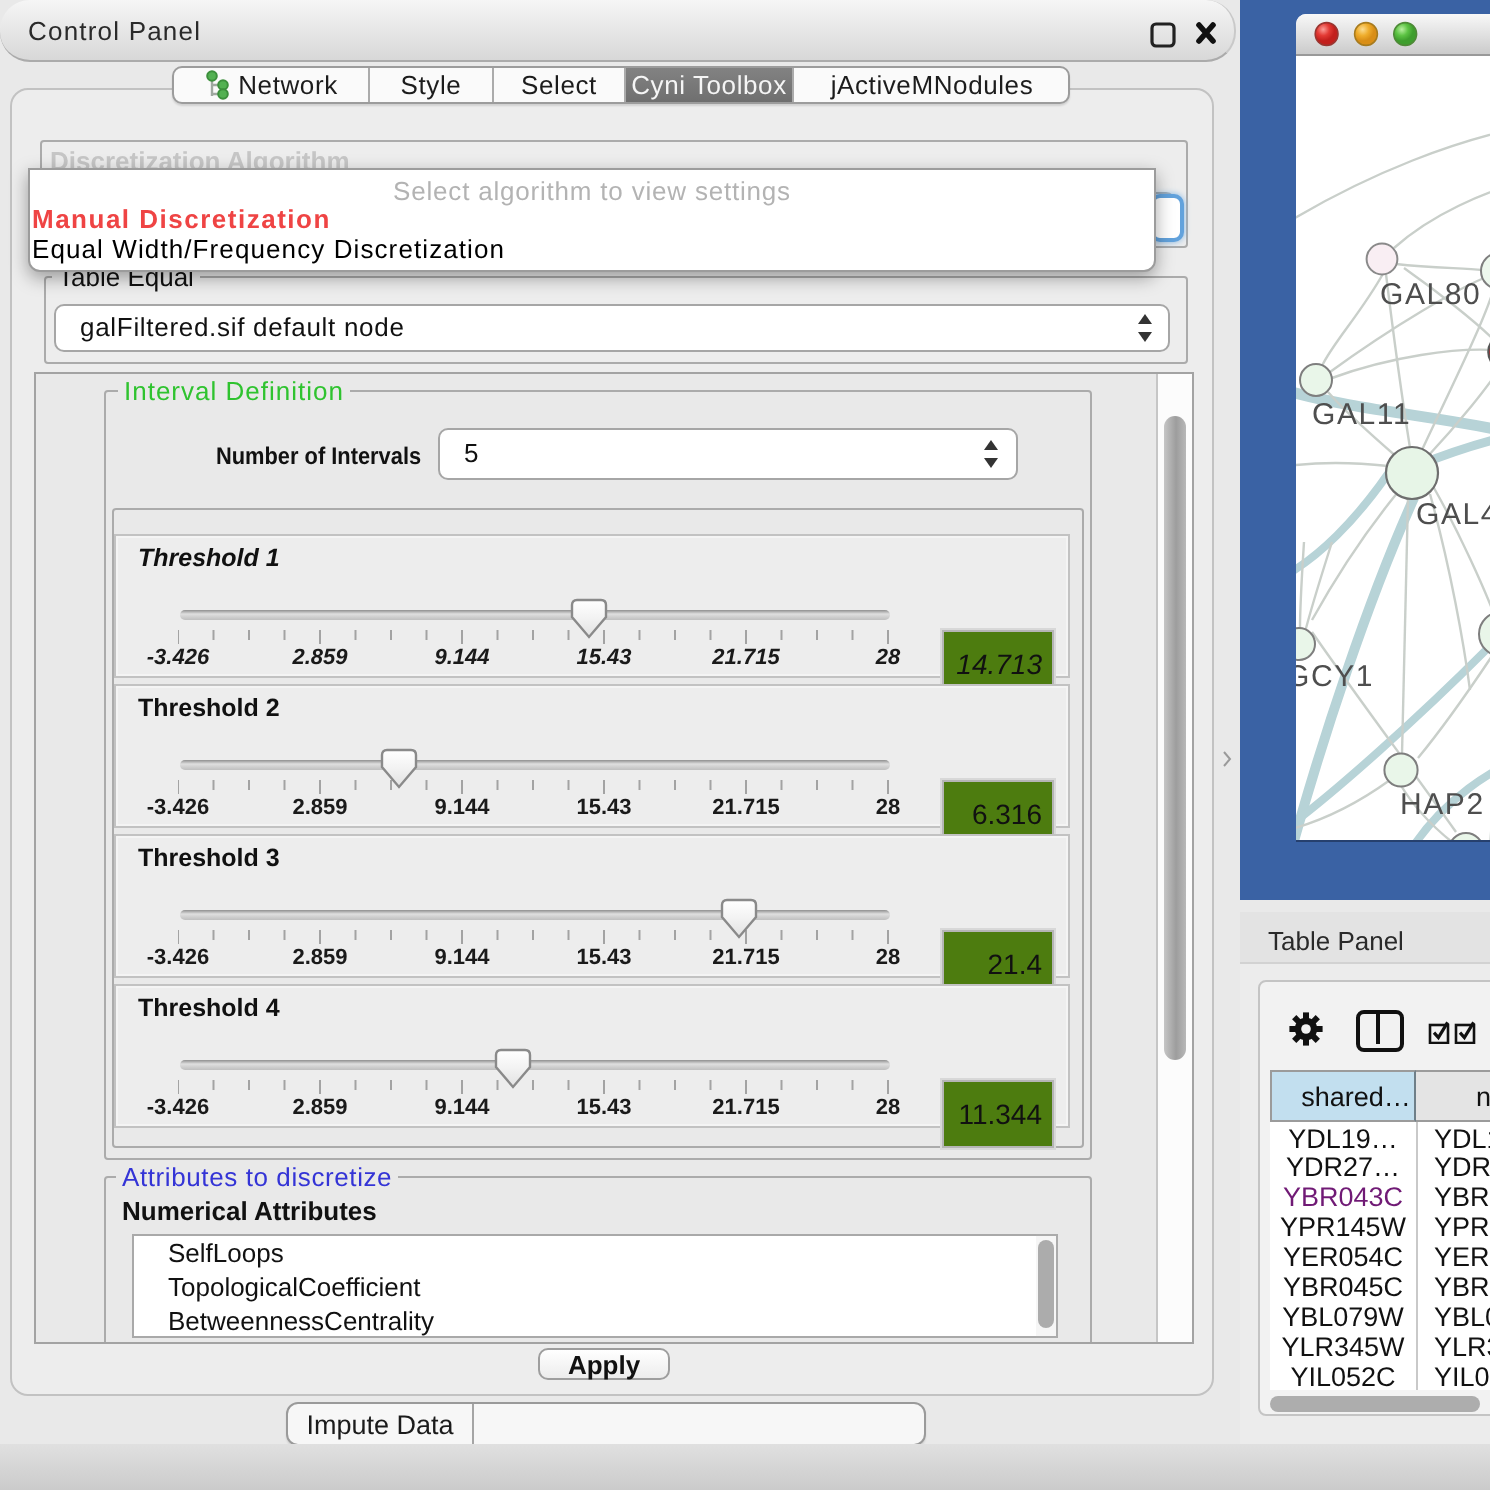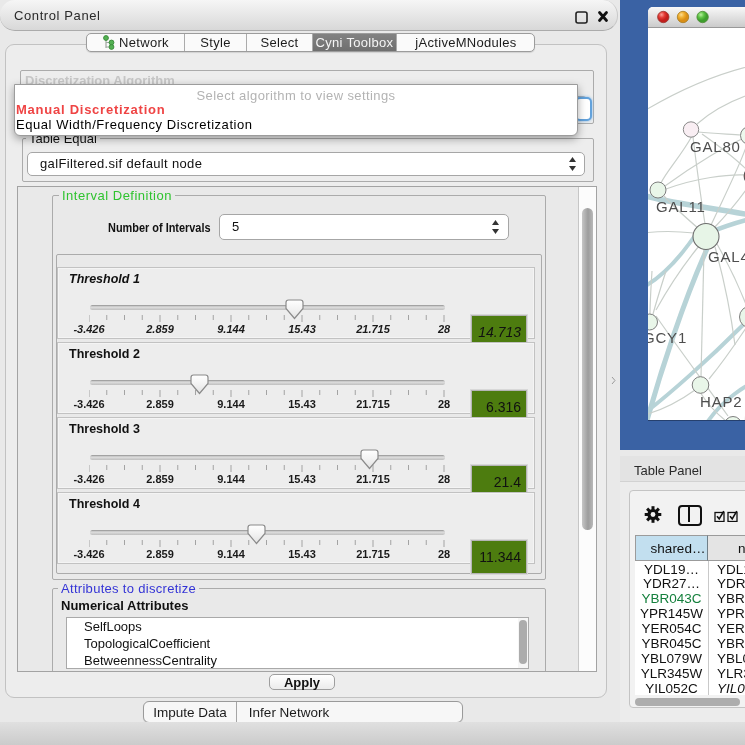--- a/index.html
+++ b/index.html
@@ -50,21 +50,21 @@
 
 #attrlist{left:48px;top:430px;width:461px;height:50px;background:#fff;
   border:1px solid #A9A9A9;font-size:13px;color:#111;overflow:hidden;}
 #attrlist div{padding-left:17px;height:17px;line-height:17px;}
 
 #applybtn{left:269px;top:673.5px;width:64px;height:14.5px;border:1px solid #9E9E9E;
   border-radius:5px;background:linear-gradient(#FFFFFF,#ECECEC);font-size:13px;
   font-weight:bold;color:#111;text-align:center;line-height:15px;}
 #bottabs{left:143px;top:701px;width:318px;height:20px;border:1px solid #9A9A9A;
   border-radius:6px;background:#F7F7F7;box-shadow:0 1px 1px rgba(0,0,0,.1);
-  display:flex;font-size:13.5px;color:#1b1b1b;}
+  display:flex;font-size:13.5px;color:#1b1b1b;flex-direction:column;}
 #bottabs .seg{flex:none;display:flex;align-items:center;justify-content:center;
   border-right:1px solid #A5A5A5;height:20px;}
 #bottabs .seg.last{border-right:none;}
 #bottabs .sel{background:linear-gradient(#9B9B9B,#8A8A8A);color:#F0F0F0;}
 #bstrip{left:0;top:722px;width:745px;height:23px;background:linear-gradient(#E0E0E0,#CBCBCB);}
 
 #popup{left:14px;top:84px;width:562px;height:50px;background:#fff;
   border:1px solid #9C9C9C;border-radius:0 0 6px 6px;
   box-shadow:0 3px 9px rgba(0,0,0,.35);}
 #popup .hint{position:absolute;left:0;top:3px;width:100%;text-align:center;
@@ -485,30 +485,30 @@
   </div>
   <div style="position:absolute;left:78px;top:44px;width:52px;height:26px;background:#E4E4E4;border-top:1px solid #9B9B9B;border-bottom:1px solid #9B9B9B;box-sizing:border-box;">
      <div style="position:absolute;left:30px;top:5px;font-size:13.5px;color:#111;">na</div>
   </div>
   <div style="position:absolute;left:5px;top:70px;width:125px;height:134px;background:#fff;"></div>
     <div style="position:absolute;left:78px;top:70px;width:1px;height:134px;background:#C9C9C9;"></div>
     <div style="position:absolute;left:5px;top:70.5px;width:73px;text-align:center;font-size:13.5px;color:#111;">YDL19…</div>
     <div style="position:absolute;left:87px;top:70.5px;font-size:13.5px;color:#111;white-space:nowrap;">YDL1</div>
     <div style="position:absolute;left:5px;top:85.4px;width:73px;text-align:center;font-size:13.5px;color:#111;">YDR27…</div>
     <div style="position:absolute;left:87px;top:85.4px;font-size:13.5px;color:#111;white-space:nowrap;">YDR2</div>
-    <div style="position:absolute;left:5px;top:100.3px;width:73px;text-align:center;font-size:13.5px;color:#15803d;">YBR043C</div>
+    <div style="position:absolute;left:5px;top:100.3px;width:73px;text-align:center;font-size:13.5px;color:#701a75;">YBR043C</div>
     <div style="position:absolute;left:87px;top:100.3px;font-size:13.5px;color:#111;white-space:nowrap;">YBR0</div>
     <div style="position:absolute;left:5px;top:115.2px;width:73px;text-align:center;font-size:13.5px;color:#111;">YPR145W</div>
     <div style="position:absolute;left:87px;top:115.2px;font-size:13.5px;color:#111;white-space:nowrap;">YPR1</div>
     <div style="position:absolute;left:5px;top:130.1px;width:73px;text-align:center;font-size:13.5px;color:#111;">YER054C</div>
     <div style="position:absolute;left:87px;top:130.1px;font-size:13.5px;color:#111;white-space:nowrap;">YER0</div>
     <div style="position:absolute;left:5px;top:145.0px;width:73px;text-align:center;font-size:13.5px;color:#111;">YBR045C</div>
     <div style="position:absolute;left:87px;top:145.0px;font-size:13.5px;color:#111;white-space:nowrap;">YBR0</div>
     <div style="position:absolute;left:5px;top:159.9px;width:73px;text-align:center;font-size:13.5px;color:#111;">YBL079W</div>
     <div style="position:absolute;left:87px;top:159.9px;font-size:13.5px;color:#111;white-space:nowrap;">YBL0</div>
     <div style="position:absolute;left:5px;top:174.8px;width:73px;text-align:center;font-size:13.5px;color:#111;">YLR345W</div>
     <div style="position:absolute;left:87px;top:174.8px;font-size:13.5px;color:#111;white-space:nowrap;">YLR3</div>
     <div style="position:absolute;left:5px;top:189.7px;width:73px;text-align:center;font-size:13.5px;color:#111;">YIL052C</div>
-    <div style="position:absolute;left:87px;top:189.7px;font-size:13.5px;color:#111;white-space:nowrap;font-style:italic;">YIL0</div>
+    <div style="position:absolute;left:87px;top:189.7px;font-size:13.5px;color:#111;white-space:nowrap;">YIL0</div>
     <div style="position:absolute;left:5px;top:204px;width:125px;height:12px;background:#F2F2F2;">
       <div style="position:absolute;left:0px;top:2.5px;width:105px;height:8px;border-radius:4px;background:#ADADAD;"></div>
     </div>
 </div>
 
 </body></html>

